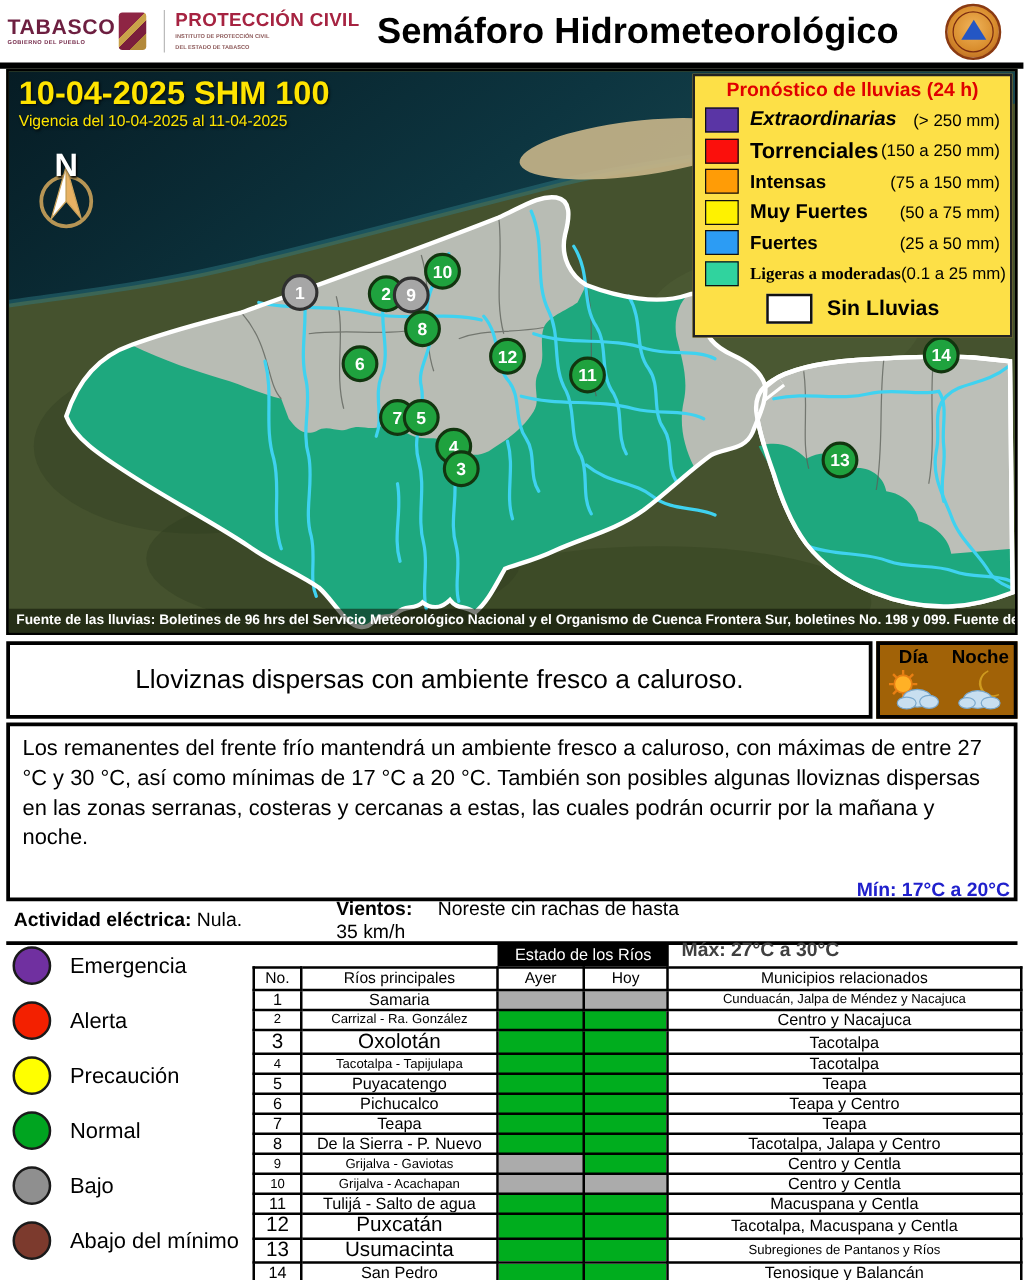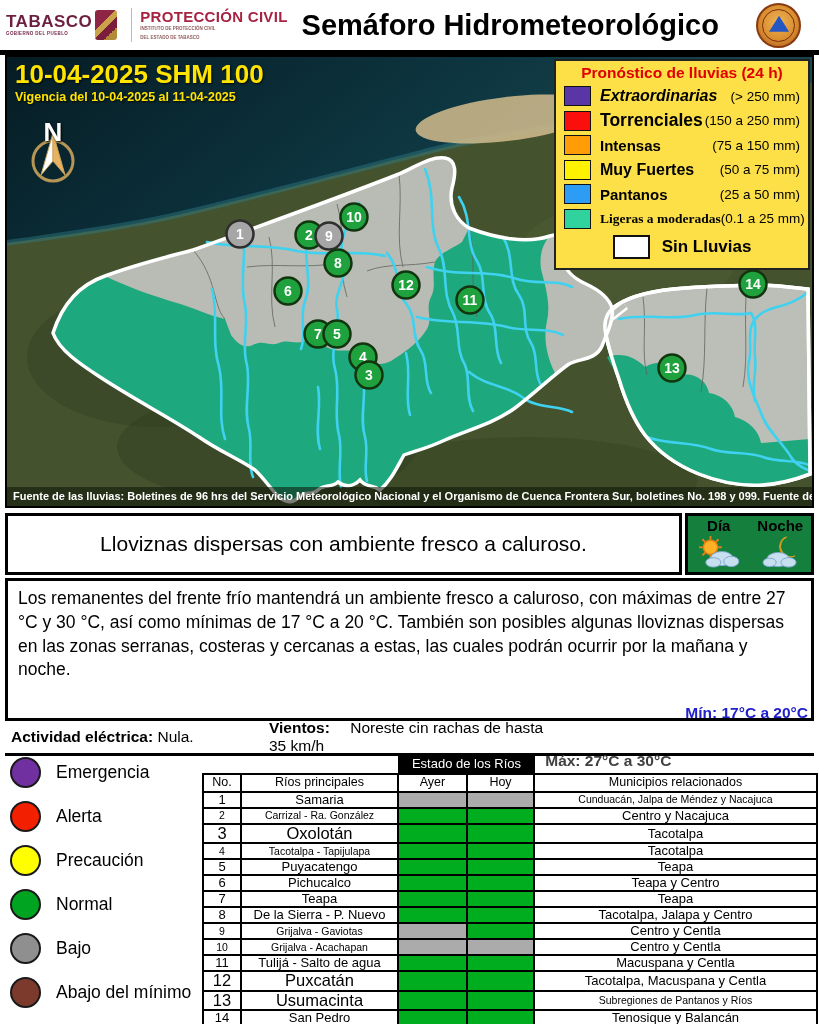--- a/index.html
+++ b/index.html
@@ -28,21 +28,21 @@
         border-bottom:16px solid #2456c4;}
 
   #topbar{position:absolute;top:50px;left:0;right:0;height:5px;background:#000;}
 
   
   #map-panel{position:absolute;top:55px;left:5px;width:809px;height:453px;border:2px solid #000;
              box-sizing:border-box;background:#42502c;overflow:hidden;}
   #map-svg{position:absolute;inset:0;width:100%;height:100%;}
   .map-date{position:absolute;top:3px;left:8px;color:#ffe400;line-height:1.15;text-shadow:1px 1px 2px rgba(0,0,0,.8);}
   .date-main{font-size:26px;font-weight:bold;}
-  .date-sub{font-size:12.5px;font-weight:bold;}
+  .date-sub{font-size:12.5px;font-weight:normal;}
   .compass{position:absolute;top:62px;left:20px;width:52px;text-align:center;}
   .compass-n{font-size:26px;font-weight:bold;color:#fff;text-shadow:1px 1px 2px #000;line-height:1;}
   .map-source{position:absolute;left:0;right:0;bottom:0;background:rgba(12,18,6,.55);
               color:#fff;font-weight:bold;font-size:11px;padding:3px 6px 4px;box-sizing:border-box;white-space:nowrap;}
 
   
   .rain-legend{position:absolute;top:2px;right:2px;width:256px;background:#fde047;border:2px solid #222;
                box-sizing:border-box;padding:3px 8px 6px;}
   .rain-title{text-align:center;color:#e00000;font-weight:bold;font-size:15.5px;margin-bottom:2px;}
   .leg-row{display:flex;align-items:center;height:24.5px;}
@@ -56,21 +56,21 @@
   .leg-row:nth-child(5) .leg-label{font-size:15px;}
   .leg-row:nth-child(6) .leg-label{font-size:13.5px;font-family:Liberation Serif, serif;}
   .norain-row{display:flex;align-items:center;justify-content:center;height:30px;margin-top:1px;}
   .norain-swatch{width:37px;height:24px;background:#fff;border:2px solid #111;box-sizing:border-box;}
   .norain-label{font-weight:bold;font-size:17px;margin-left:12px;}
 
   
   #headline-row{position:absolute;top:513px;left:5px;width:809px;height:62px;display:flex;gap:3px;box-sizing:border-box;}
   .headline-box{flex:1;border:3px solid #000;box-sizing:border-box;display:flex;align-items:center;justify-content:center;}
   .headline-text{font-size:21px;}
-  .daynight-box{width:129px;border:3px solid #000;box-sizing:border-box;display:flex;background:#15803d;}
+  .daynight-box{width:113px;border:3px solid #000;box-sizing:border-box;display:flex;background:#a16207;}
   .dn-col{flex:1;display:flex;flex-direction:column;align-items:center;padding-top:2px;}
   .dn-label{font-weight:bold;font-size:15px;line-height:1.1;}
   .dn-icon{width:46px;height:34px;}
 
   
   #forecast-box{position:absolute;top:578px;left:5px;width:809px;height:143px;border:3px solid #000;
                 box-sizing:border-box;padding:6px 10px;font-size:17.5px;line-height:1.36;}
   #forecast-box p{margin:0 0 14px 0;}
 
   
@@ -290,21 +290,21 @@
             <span class="leg-label">Intensas</span>
             <span class="leg-range">(75 a 150 mm)</span>
           </div>
           <div class="leg-row">
             <div class="leg-swatch" style="background: rgb(254, 242, 0);"></div>
             <span class="leg-label">Muy Fuertes</span>
             <span class="leg-range">(50 a 75 mm)</span>
           </div>
           <div class="leg-row">
             <div class="leg-swatch" style="background: rgb(44, 156, 244);"></div>
-            <span class="leg-label">Pantanos</span>
+            <span class="leg-label">Fuertes</span>
             <span class="leg-range">(25 a 50 mm)</span>
           </div>
           <div class="leg-row">
             <div class="leg-swatch" style="background: rgb(48, 211, 158);"></div>
             <span class="leg-label">Ligeras a moderadas</span>
             <span class="leg-range">(0.1 a 25 mm)</span>
           </div>
         </div>
       <div class="norain-row">
         <div class="norain-swatch"></div>

